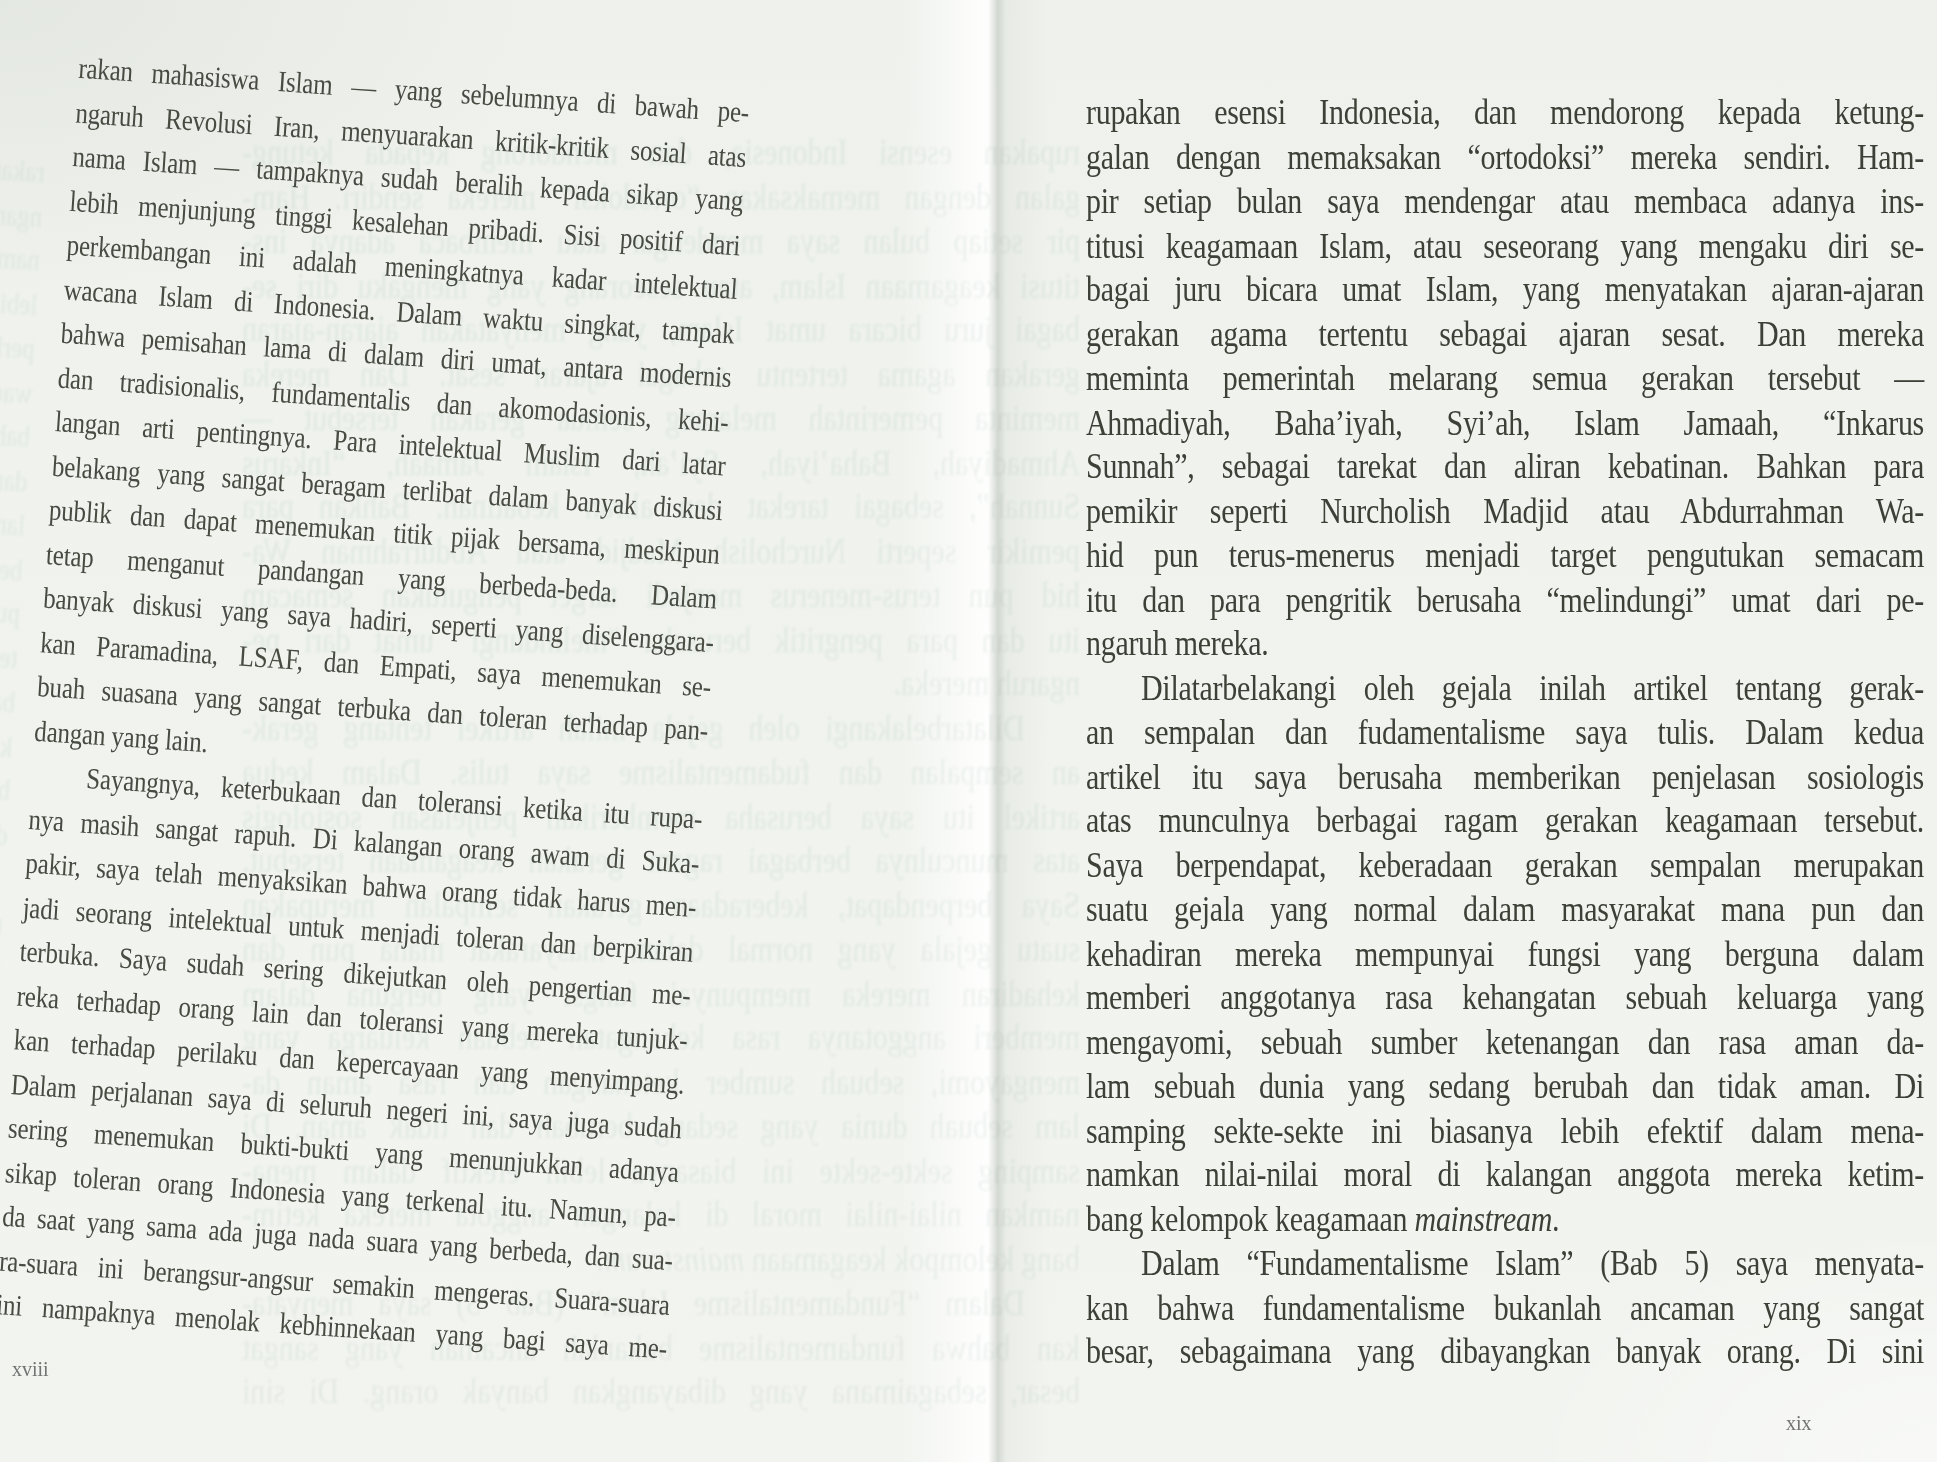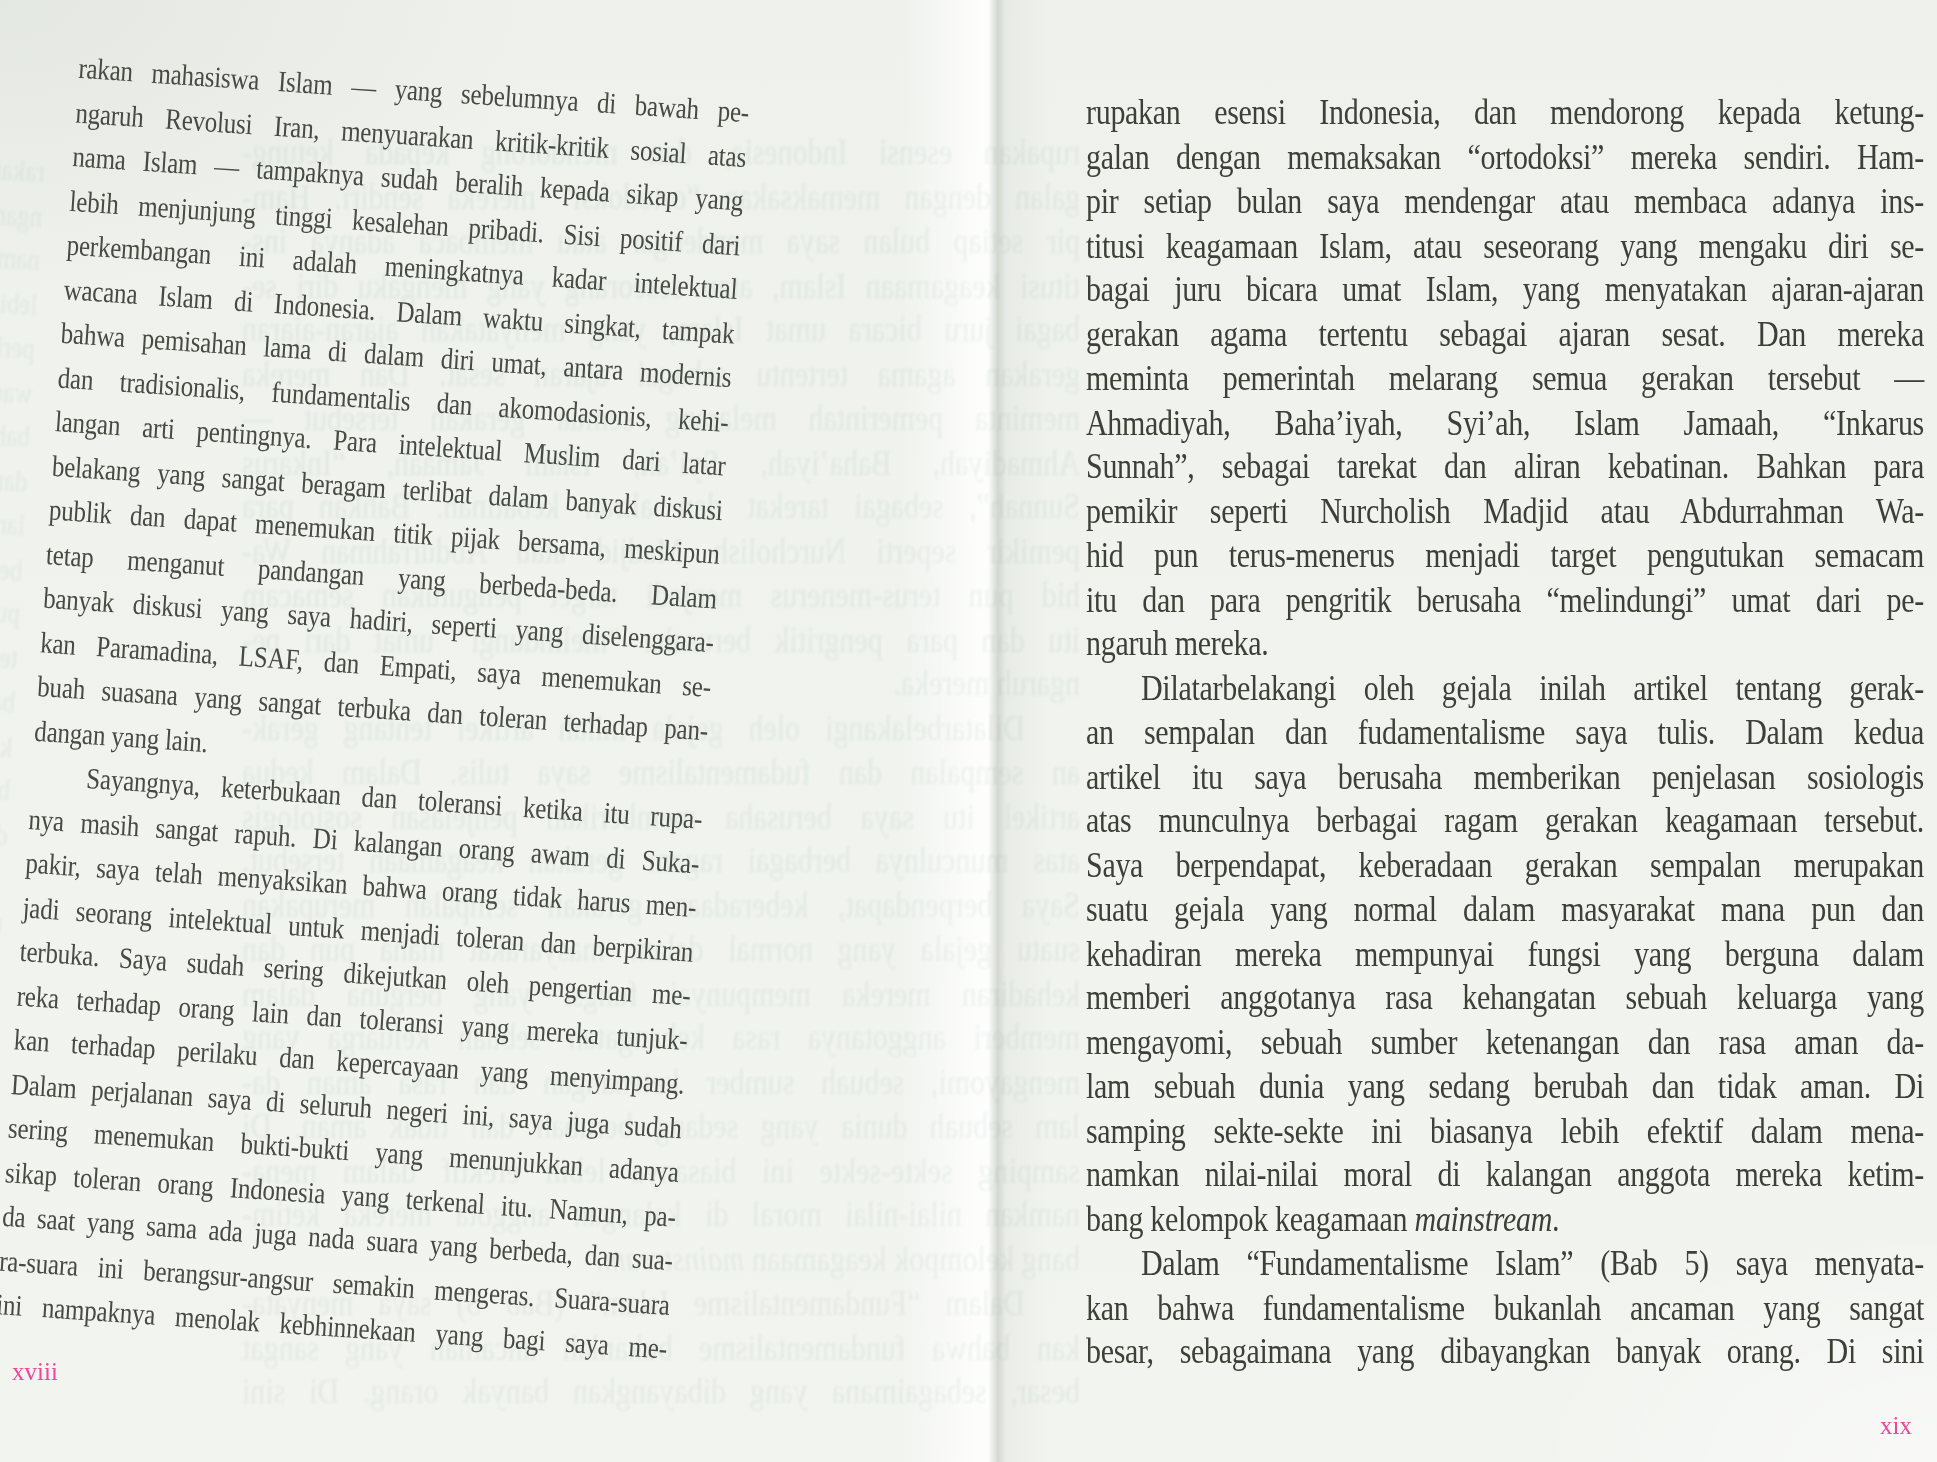--- a/index.html
+++ b/index.html
@@ -79,26 +79,26 @@
   }
   .right-ghost {
     left: 1080px; top: 130px; width: 838px;
     font-size: 30px;
     transform: scaleY(1.18) scaleX(-1);
   }
   .main-text { z-index: 2; }
 
   .page-number {
     position: absolute;
-    font-size: 25px;
-    color: #ec4899;
+    font-size: 20px;
+    color: #737373;
     z-index: 3;
   }
   .page-number.pn-left  { left: 12px;  top: 1358px; }
-  .page-number.pn-right { left: 1880px; top: 1412px; }
+  .page-number.pn-right { left: 1786px; top: 1412px; }
 </style>
 </head>
 <body>
 
 <div class="scan">
 
   <div class="page">
     <div class="text-block ghost left-ghost">
 
     <div class="line">rakan mahasiswa Islam — yang sebelumnya di bawah pe-</div>

